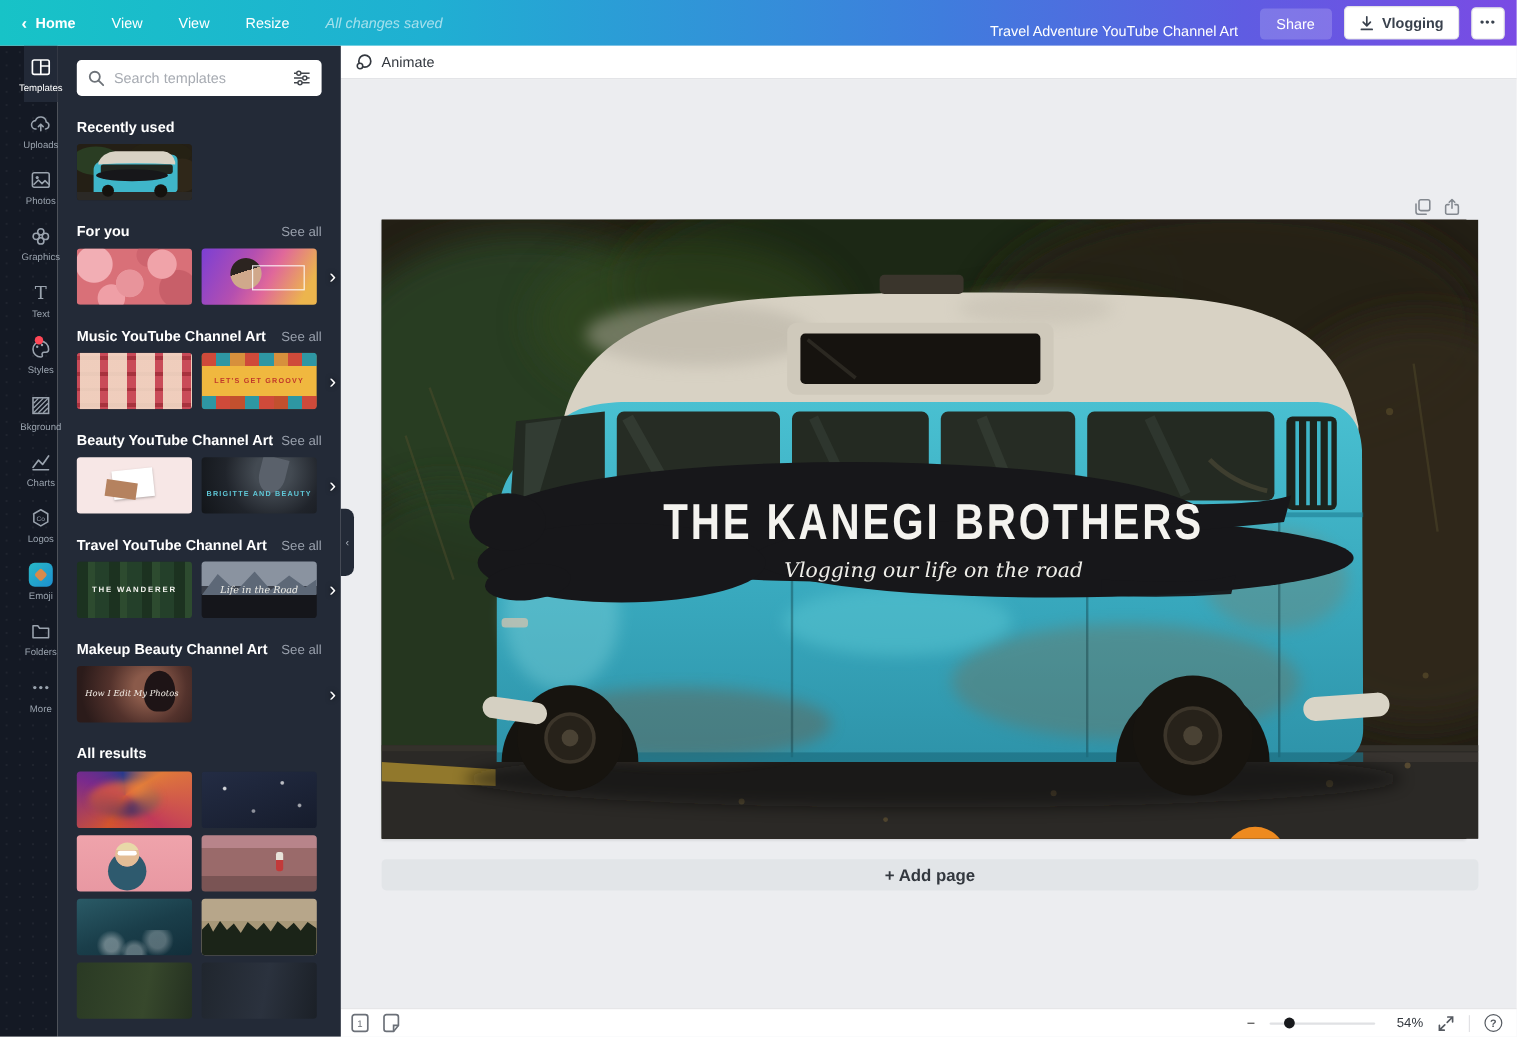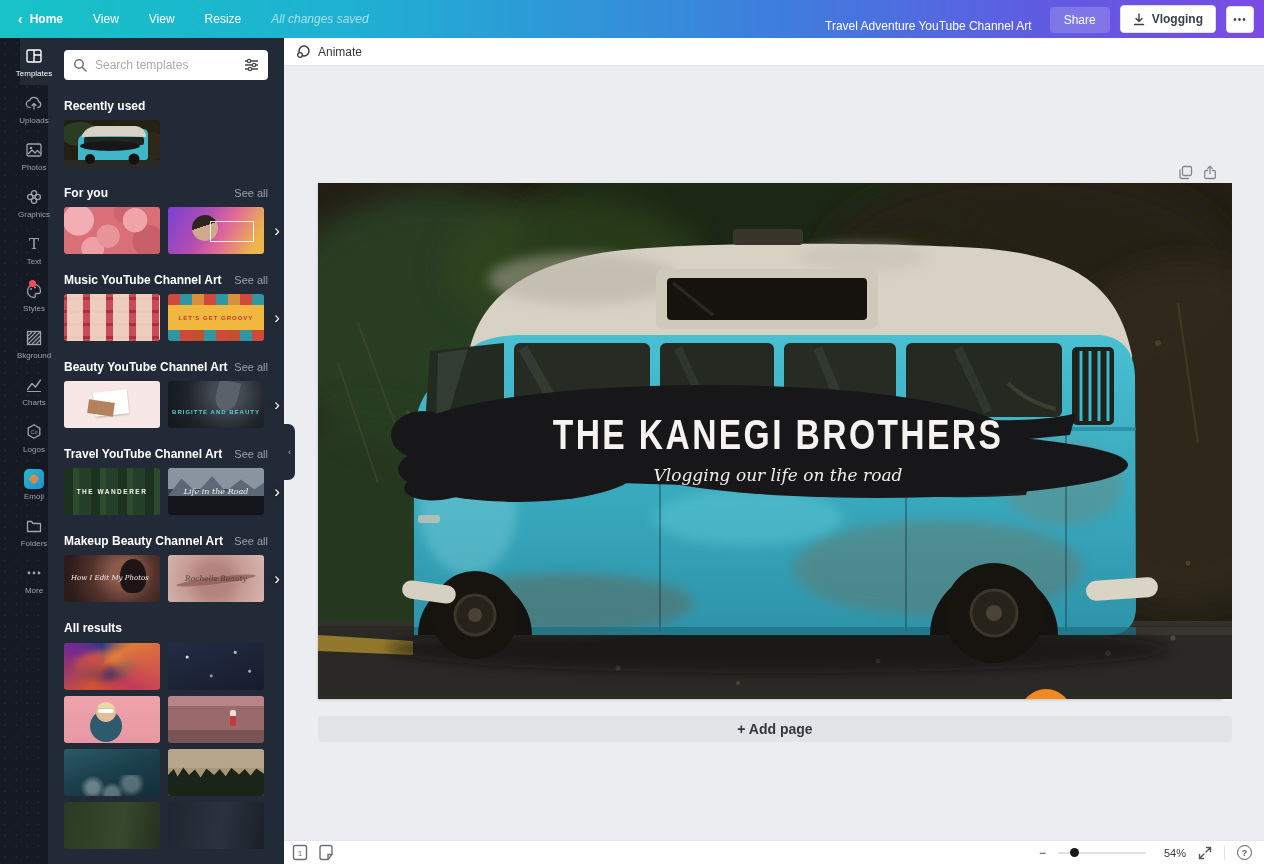--- a/index.html
+++ b/index.html
@@ -424,23 +424,20 @@
     </div>
 
     <div class="section-head">
       <span class="section-title">Makeup Beauty Channel Art</span>
       <span class="see-all">See all</span>
     </div>
     <div class="thumb-row">
       <div class="thumb t-makeupface">
         <div class="ovl">How I Edit My Photos</div>
       </div>
-      <div class="thumb t-lips">
-        <div class="ovl">Rochelle Beauty</div>
-      </div>
       <span class="row-chevron">›</span>
     </div>
 
     <div class="section-head">
       <span class="section-title">All results</span>
     </div>
     <div class="grid">
       <div class="thumb t-marble"></div>
       <div class="thumb t-starry"></div>
       <div class="thumb t-pinkperson"></div>

